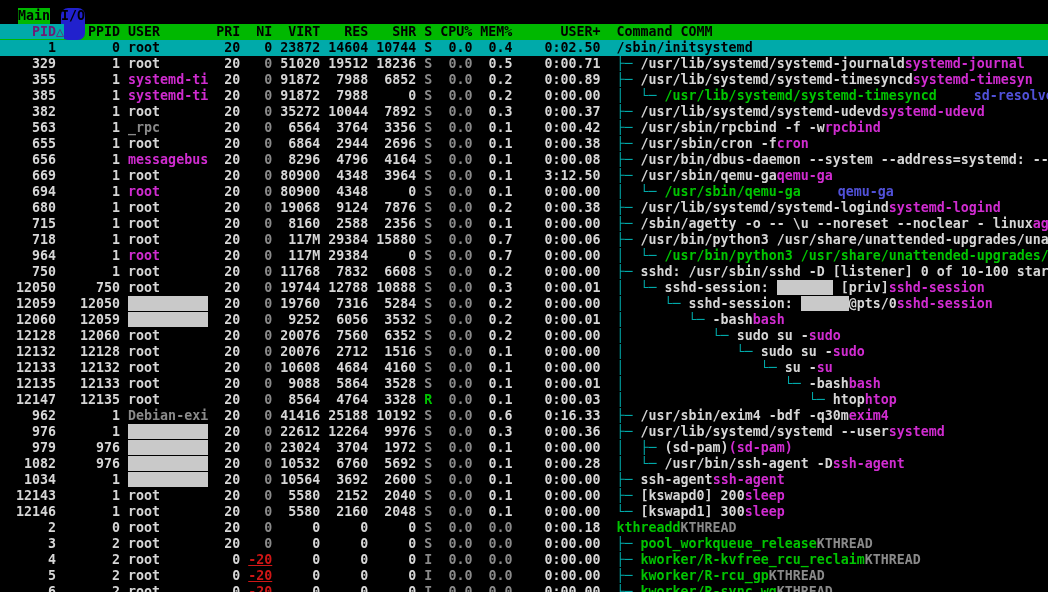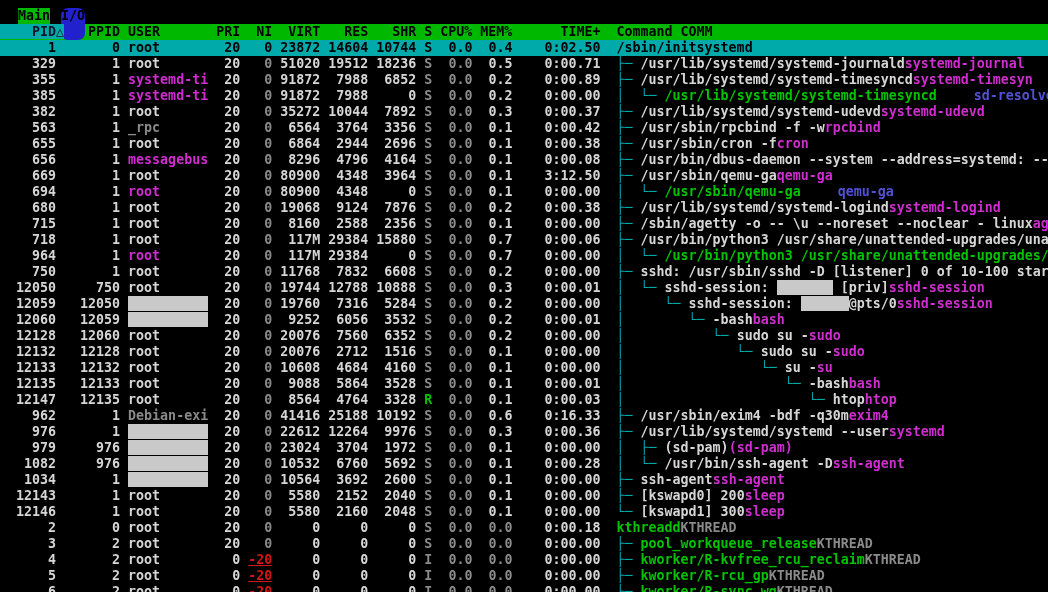--- a/index.html
+++ b/index.html
@@ -8,38 +8,38 @@
     background:var(--bg,#000);padding-top:8px;
     font-family:"DejaVu Sans Mono", monospace;
     font-size:13.3px;font-weight:bold;line-height:16px;
   }
   .line{height:16px;white-space:pre;overflow:hidden;}
   .tabs{height:16px;white-space:pre;}
   .tab{display:inline-block;height:32px;padding:0 0;color:#000;}
   .tab.active{background:var(--hdrbg);margin-left:18px;}
   .tab.io{background:var(--tabblue);margin-left:11px;border-radius:7px;}
   .header{background:var(--hdrbg);color:#000;}
-  .sorthdr{background:var(--selbg);color:#0f172a;}
+  .sorthdr{background:var(--selbg);color:#701a75;}
   .n{color:var(--fg);}
   .d{color:var(--dim);}
   .m{color:var(--mag);}
   .g{color:var(--grn);}
   .b{color:var(--blu);margin-left:37px;}
   .r{color:var(--red);text-decoration:underline;}
   .t{color:var(--cyn);}
   .x{background:var(--boxgray);color:transparent;}
   .sel{background:var(--selbg);}
   .sel span{color:#000;}
 </style>
 </head>
 <body>
 
 <div id="term">
   <div class="tabs"><span class="tab active">Main</span><span class="tab io">I/O</span></div>
-  <div class="line header"><span class="sorthdr">    PID△</span><span>   PPID USER       PRI  NI  VIRT   RES   SHR S CPU% MEM%      TIME+  Command COMM</span></div>
+  <div class="line header"><span class="sorthdr">    PID△</span><span>   PPID USER       PRI  NI  VIRT   RES   SHR S CPU% MEM%      USER+  Command COMM</span></div>
   <div id="rows">
       <div class="line sel"><span class="n">      1       0 </span><span class="n">root      </span><span class="n"> </span><span class="n"> 20 </span><span class="d">  0</span><span class="n"> 23872 14604 10744 </span><span class="d">S</span><span class="n"> </span><span class="d"> 0.0</span><span class="n"> </span><span class="n"> 0.4</span><span class="n">    0:02.50  </span><span class="n">/sbin/init</span><span class="n">systemd</span></div>
       <div class="line"><span class="n">    329       1 </span><span class="n">root      </span><span class="n"> </span><span class="n"> 20 </span><span class="d">  0</span><span class="n"> 51020 19512 18236 </span><span class="d">S</span><span class="n"> </span><span class="d"> 0.0</span><span class="n"> </span><span class="n"> 0.5</span><span class="n">    0:00.71  </span><span class="t">├─ </span><span class="n">/usr/lib/systemd/systemd-journald</span><span class="m">systemd-journal</span></div>
       <div class="line"><span class="n">    355       1 </span><span class="m">systemd-ti</span><span class="n"> </span><span class="n"> 20 </span><span class="d">  0</span><span class="n"> 91872  7988  6852 </span><span class="d">S</span><span class="n"> </span><span class="d"> 0.0</span><span class="n"> </span><span class="n"> 0.2</span><span class="n">    0:00.89  </span><span class="t">├─ </span><span class="n">/usr/lib/systemd/systemd-timesyncd</span><span class="m">systemd-timesyn</span></div>
       <div class="line"><span class="n">    385       1 </span><span class="m">systemd-ti</span><span class="n"> </span><span class="n"> 20 </span><span class="d">  0</span><span class="n"> 91872  7988     0 </span><span class="d">S</span><span class="n"> </span><span class="d"> 0.0</span><span class="n"> </span><span class="n"> 0.2</span><span class="n">    0:00.00  </span><span class="t">│  └─ </span><span class="g">/usr/lib/systemd/systemd-timesyncd</span><span class="b">sd-resolve</span></div>
       <div class="line"><span class="n">    382       1 </span><span class="n">root      </span><span class="n"> </span><span class="n"> 20 </span><span class="d">  0</span><span class="n"> 35272 10044  7892 </span><span class="d">S</span><span class="n"> </span><span class="d"> 0.0</span><span class="n"> </span><span class="n"> 0.3</span><span class="n">    0:00.37  </span><span class="t">├─ </span><span class="n">/usr/lib/systemd/systemd-udevd</span><span class="m">systemd-udevd</span></div>
       <div class="line"><span class="n">    563       1 </span><span class="d">_rpc      </span><span class="n"> </span><span class="n"> 20 </span><span class="d">  0</span><span class="n">  6564  3764  3356 </span><span class="d">S</span><span class="n"> </span><span class="d"> 0.0</span><span class="n"> </span><span class="n"> 0.1</span><span class="n">    0:00.42  </span><span class="t">├─ </span><span class="n">/usr/sbin/rpcbind -f -w</span><span class="m">rpcbind</span></div>
       <div class="line"><span class="n">    655       1 </span><span class="n">root      </span><span class="n"> </span><span class="n"> 20 </span><span class="d">  0</span><span class="n">  6864  2944  2696 </span><span class="d">S</span><span class="n"> </span><span class="d"> 0.0</span><span class="n"> </span><span class="n"> 0.1</span><span class="n">    0:00.38  </span><span class="t">├─ </span><span class="n">/usr/sbin/cron -f</span><span class="m">cron</span></div>
       <div class="line"><span class="n">    656       1 </span><span class="m">messagebus</span><span class="n"> </span><span class="n"> 20 </span><span class="d">  0</span><span class="n">  8296  4796  4164 </span><span class="d">S</span><span class="n"> </span><span class="d"> 0.0</span><span class="n"> </span><span class="n"> 0.1</span><span class="n">    0:00.08  </span><span class="t">├─ </span><span class="n">/usr/bin/dbus-daemon --system --address=systemd: --nofork --nopidfile --systemd-activation --syslog-only</span></div>
       <div class="line"><span class="n">    669       1 </span><span class="n">root      </span><span class="n"> </span><span class="n"> 20 </span><span class="d">  0</span><span class="n"> 80900  4348  3964 </span><span class="d">S</span><span class="n"> </span><span class="d"> 0.0</span><span class="n"> </span><span class="n"> 0.1</span><span class="n">    3:12.50  </span><span class="t">├─ </span><span class="n">/usr/sbin/qemu-ga</span><span class="m">qemu-ga</span></div>

